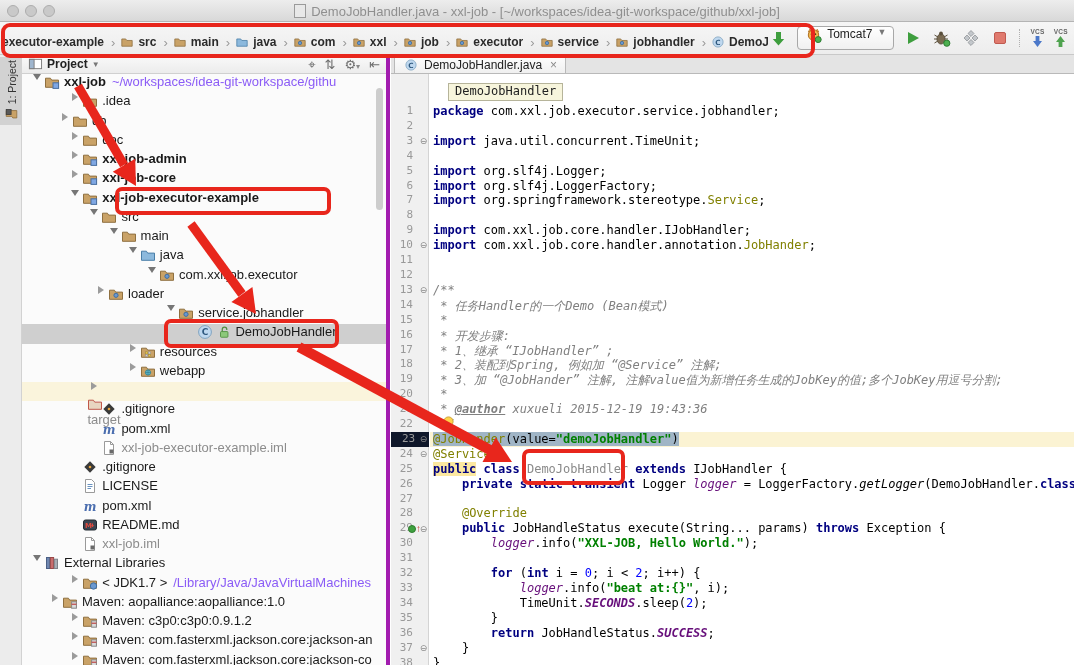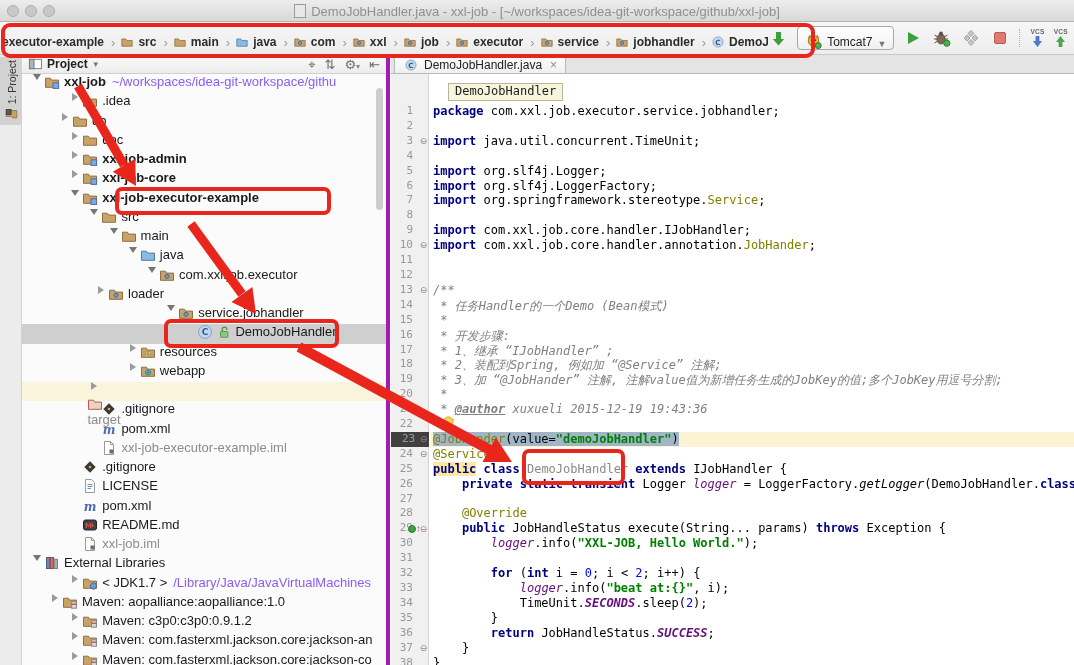--- a/index.html
+++ b/index.html
@@ -12,21 +12,21 @@
   .title-txt{position:absolute;left:0;right:0;top:4px;text-align:center;font-size:13px;color:#8f8f8f;white-space:nowrap;}
   .title-ic{display:inline-block;width:10px;height:12px;border:1px solid #9a9a9a;background:#e8e8e8;vertical-align:-2px;margin-right:5px;}
   
   .toolbar{position:absolute;left:0;top:22px;width:100%;height:33px;background:linear-gradient(#f6f6f6,#ededed);
     border-bottom:1px solid #c9c9c9;box-sizing:border-box;display:flex;align-items:center;}
   .crumbs{flex:1 1 auto;display:flex;align-items:center;padding-left:2px;overflow:hidden;white-space:nowrap;}
   .crumb{display:inline-flex;align-items:center;gap:3px;font-size:12px;font-weight:600;color:#2b2b2b;margin-top:8px;}
   .crumb .sep{color:#9a9a9a;font-weight:400;font-size:13px;padding:0 4px;}
   .tb-right{flex:0 0 auto;display:flex;align-items:center;gap:9px;padding-right:6px;}
   .tb-btn{display:inline-flex;align-items:center;justify-content:center;width:20px;height:20px;}
-  .runcfg{display:inline-flex;align-items:flex-end;gap:5px;height:22px;padding:0 7px;background:linear-gradient(#fff,#f0f0f0);
+  .runcfg{display:inline-flex;align-items:flex-start;gap:5px;height:22px;padding:0 7px;background:linear-gradient(#fff,#f0f0f0);
     border:1px solid #a8a8a8;border-radius:4px;font-size:12px;color:#222;}
   .runcfg .dd{font-size:9px;color:#777;}
   .vcsbtn{display:inline-flex;flex-direction:column;align-items:center;line-height:1;}
   .vcsbtn .lbl{font-size:6.5px;color:#666;font-weight:bold;letter-spacing:.3px;}
   .vsep{width:1px;height:18px;border-left:1px dotted #b0b0b0;}
   
   .main{position:absolute;left:0;top:55px;right:0;bottom:0;}
   .stripe{position:absolute;left:0;top:0;width:22px;bottom:0;background:#ececec;border-right:1px solid #d2d2d2;box-sizing:border-box;}
   .stripe-tab{position:absolute;left:0;top:2px;width:22px;height:68px;background:#d2d2d2;border-radius:0 0 0 0;
     display:flex;align-items:center;justify-content:center;}
@@ -54,21 +54,21 @@
   
   .editor{position:absolute;left:391px;top:0;right:0;bottom:0;}
   .tabbar{position:absolute;left:0;top:0;right:0;height:19px;background:#e4e4e4;border-bottom:1px solid #b9b9b9;box-sizing:border-box;}
   .etab{position:absolute;left:3px;top:0;height:18px;display:inline-flex;align-items:center;gap:5px;padding:0 8px;
     background:linear-gradient(#fdfdfd,#f0f0f0);border:1px solid #b9b9b9;border-bottom:none;font-size:12px;color:#222;box-sizing:border-box;}
   .etab .cls{color:#8a8a8a;font-size:12px;margin-left:3px;}
   .ebody{position:absolute;left:0;top:19px;right:0;bottom:0;background:#fff;overflow:hidden;}
   .gutterbg{position:absolute;left:0;top:0;width:38px;bottom:0;background:#f0f0f0;border-right:1px solid #d4d4d4;box-sizing:border-box;}
   #gutter{position:absolute;left:0;top:30px;width:38px;}
   .gnum{height:14.92px;line-height:14.92px;text-align:right;padding-right:16px;font:11px "DejaVu Sans Mono",monospace;color:#999;box-sizing:border-box;}
-  .gnum.hl{background:#404040;padding-left:11px;}
+  .gnum.hl{background:#0f172a;padding-left:11px;}
   #code{position:absolute;left:39px;top:30px;right:0;}
   .cl{height:14.92px;line-height:14.92px;font:12px "DejaVu Sans Mono",monospace;white-space:pre;color:#000;padding-left:3px;}
   .cl.hl{background:#fbf3d3;}
   .kw{color:#000080;font-weight:bold;}
   .kwh{color:#000080;font-weight:bold;background:#fce8a0;}
   .pl{color:#000;}
   .an{color:#808000;}
   .st{color:#008000;font-weight:bold;}
   .nm{color:#0000ff;}
   .cm{color:#808080;font-style:italic;font-family:"DejaVu Sans Mono","DejaVu Sans",monospace;}

